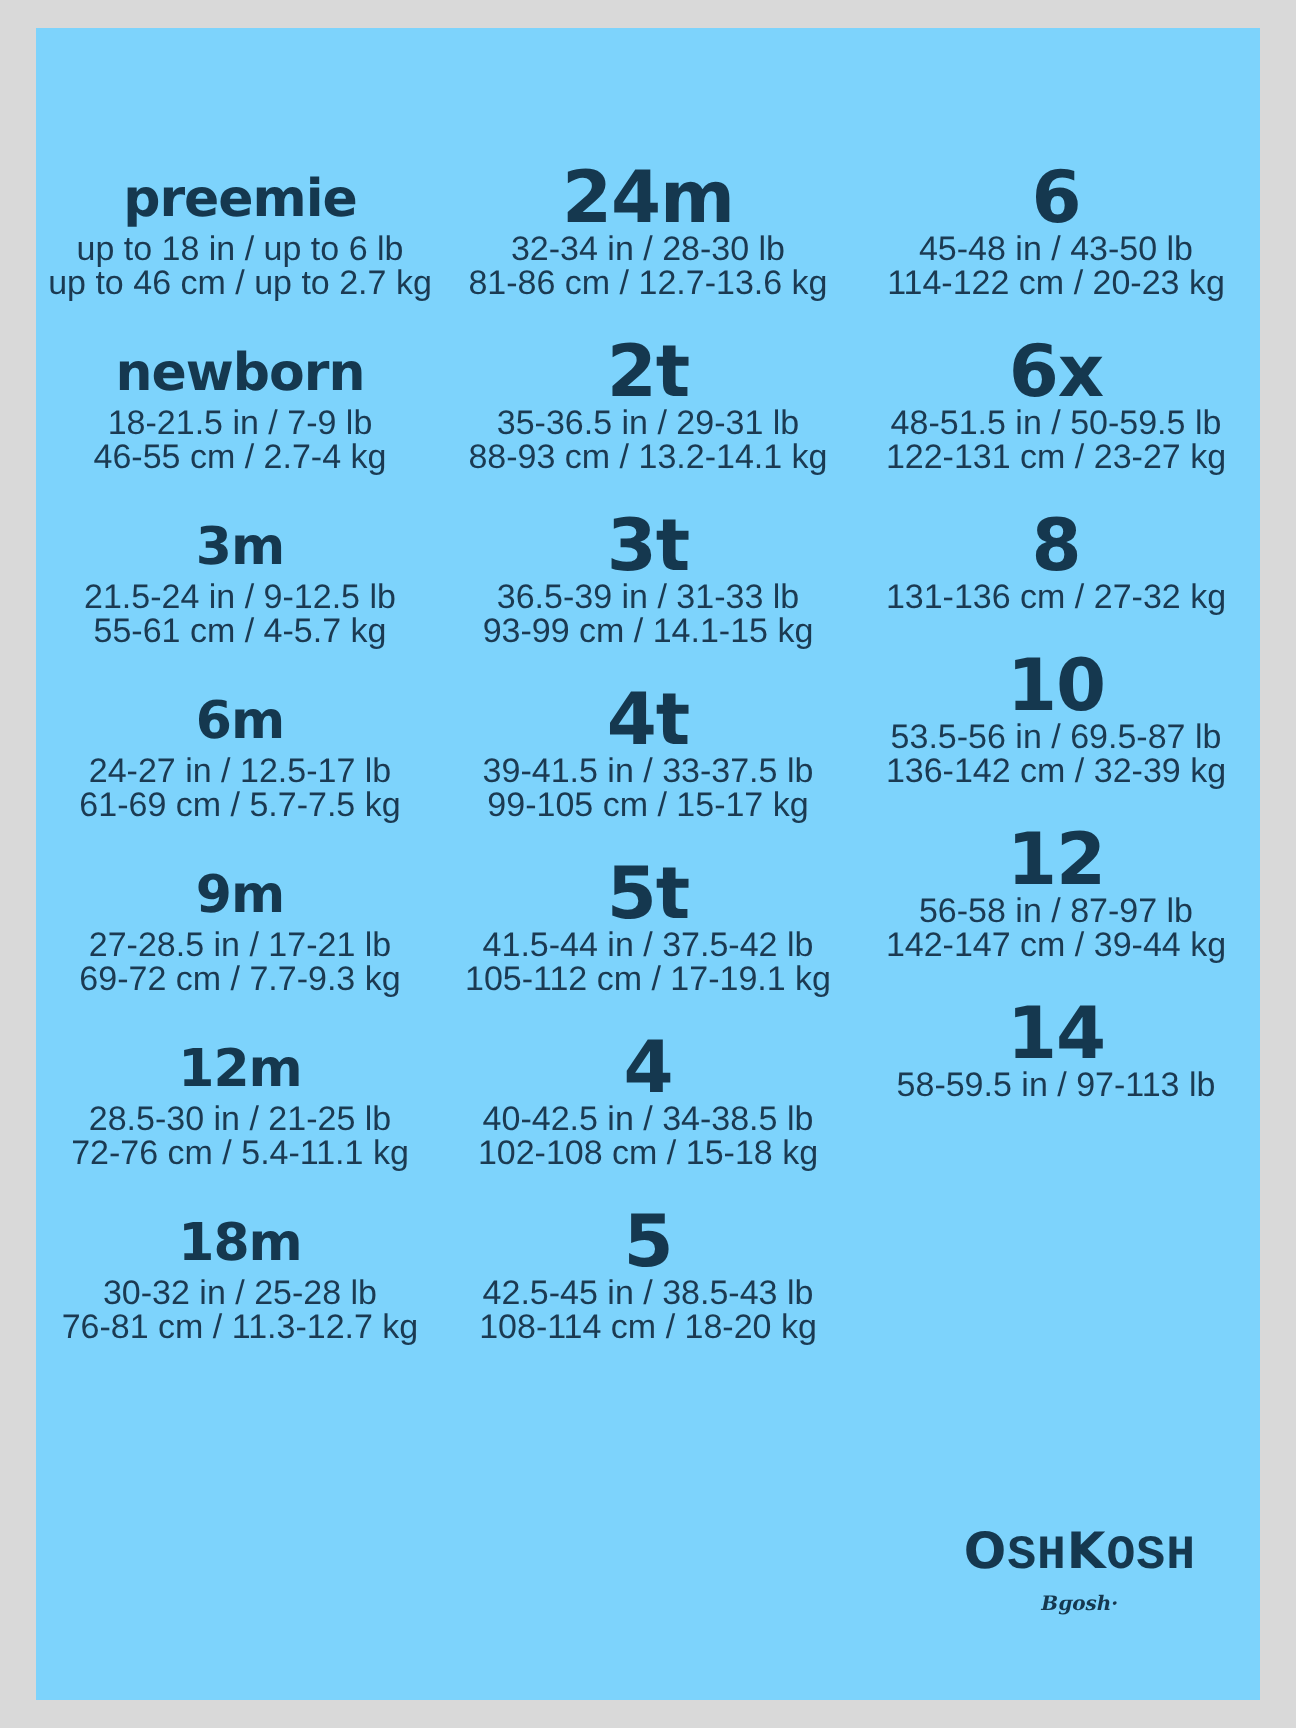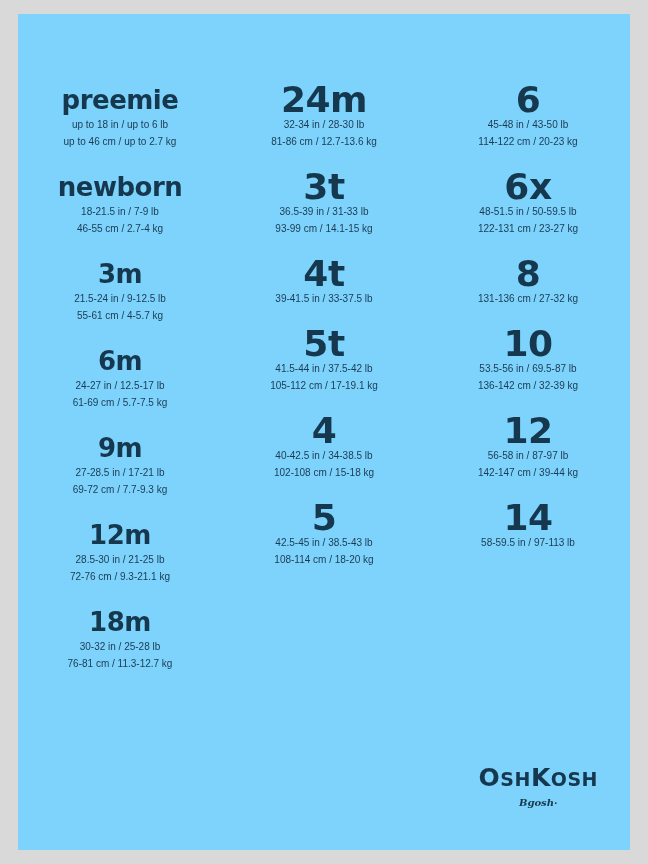--- a/index.html
+++ b/index.html
@@ -44,21 +44,21 @@
     font-weight: bold;
     font-size: 36px;
     line-height: 32px;
     letter-spacing: -0.5px;
     color: #15384f;
   }
   .col-0 .size-label {
     font-size: 26px;
   }
   .size-line {
-    font-size: 10px;
+    font-size: 17px;
     line-height: 17px;
     color: #1b3a52;
     font-family: "Liberation Sans", sans-serif;
   }
   .size-entry.empty .size-label,
   .size-entry.empty .size-line {
     visibility: hidden;
   }
   .logo {
     position: absolute;
@@ -68,21 +68,22 @@
     color: #15384f;
   }
   .logo-main {
     font-family: "DejaVu Sans", sans-serif;
     font-weight: bold;
     font-size: 25px;
     letter-spacing: 0.5px;
     line-height: 26px;
   }
   .logo-main .small {
-    font-size: 19px;
+    font-size: 24px;
+    font-family: Liberation Mono, monospace;
   }
   .logo-sub {
     font-family: "DejaVu Serif", serif;
     font-style: italic;
     font-weight: bold;
     font-size: 10px;
     line-height: 19px;
     margin-top: 1px;
   }
 </style>
@@ -115,43 +116,49 @@
         <div class="size-line">61-69 cm / 5.7-7.5 kg</div>
       </div>
       <div class="size-entry">
         <div class="size-label">9m</div>
         <div class="size-line">27-28.5 in / 17-21 lb</div>
         <div class="size-line">69-72 cm / 7.7-9.3 kg</div>
       </div>
       <div class="size-entry">
         <div class="size-label">12m</div>
         <div class="size-line">28.5-30 in / 21-25 lb</div>
-        <div class="size-line">72-76 cm / 9.3-21.1 kg</div>
+        <div class="size-line">72-76 cm / 5.4-11.1 kg</div>
       </div>
       <div class="size-entry">
         <div class="size-label">18m</div>
         <div class="size-line">30-32 in / 25-28 lb</div>
         <div class="size-line">76-81 cm / 11.3-12.7 kg</div>
       </div>
     </div>
 
     <div class="column col-1">
       <div class="size-entry">
         <div class="size-label">24m</div>
         <div class="size-line">32-34 in / 28-30 lb</div>
         <div class="size-line">81-86 cm / 12.7-13.6 kg</div>
       </div>
       <div class="size-entry">
+        <div class="size-label">2t</div>
+        <div class="size-line">35-36.5 in / 29-31 lb</div>
+        <div class="size-line">88-93 cm / 13.2-14.1 kg</div>
+      </div>
+      <div class="size-entry">
         <div class="size-label">3t</div>
         <div class="size-line">36.5-39 in / 31-33 lb</div>
         <div class="size-line">93-99 cm / 14.1-15 kg</div>
       </div>
       <div class="size-entry">
         <div class="size-label">4t</div>
         <div class="size-line">39-41.5 in / 33-37.5 lb</div>
+        <div class="size-line">99-105 cm / 15-17 kg</div>
       </div>
       <div class="size-entry">
         <div class="size-label">5t</div>
         <div class="size-line">41.5-44 in / 37.5-42 lb</div>
         <div class="size-line">105-112 cm / 17-19.1 kg</div>
       </div>
       <div class="size-entry">
         <div class="size-label">4</div>
         <div class="size-line">40-42.5 in / 34-38.5 lb</div>
         <div class="size-line">102-108 cm / 15-18 kg</div>

